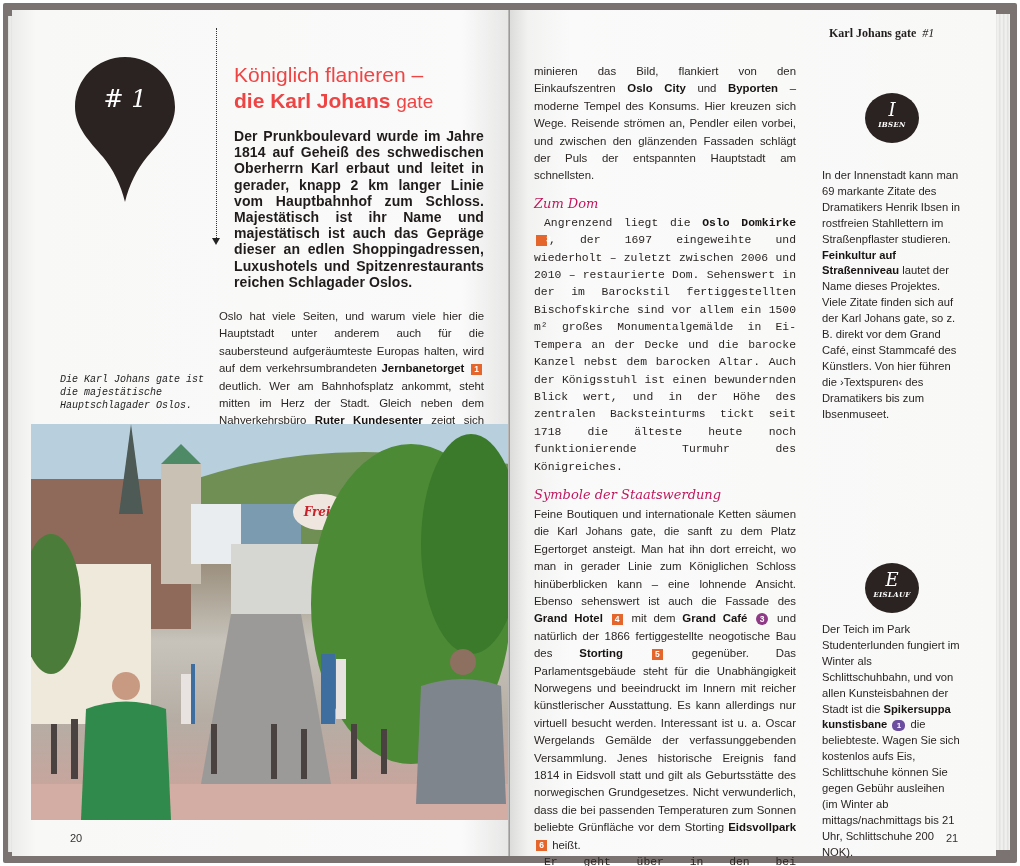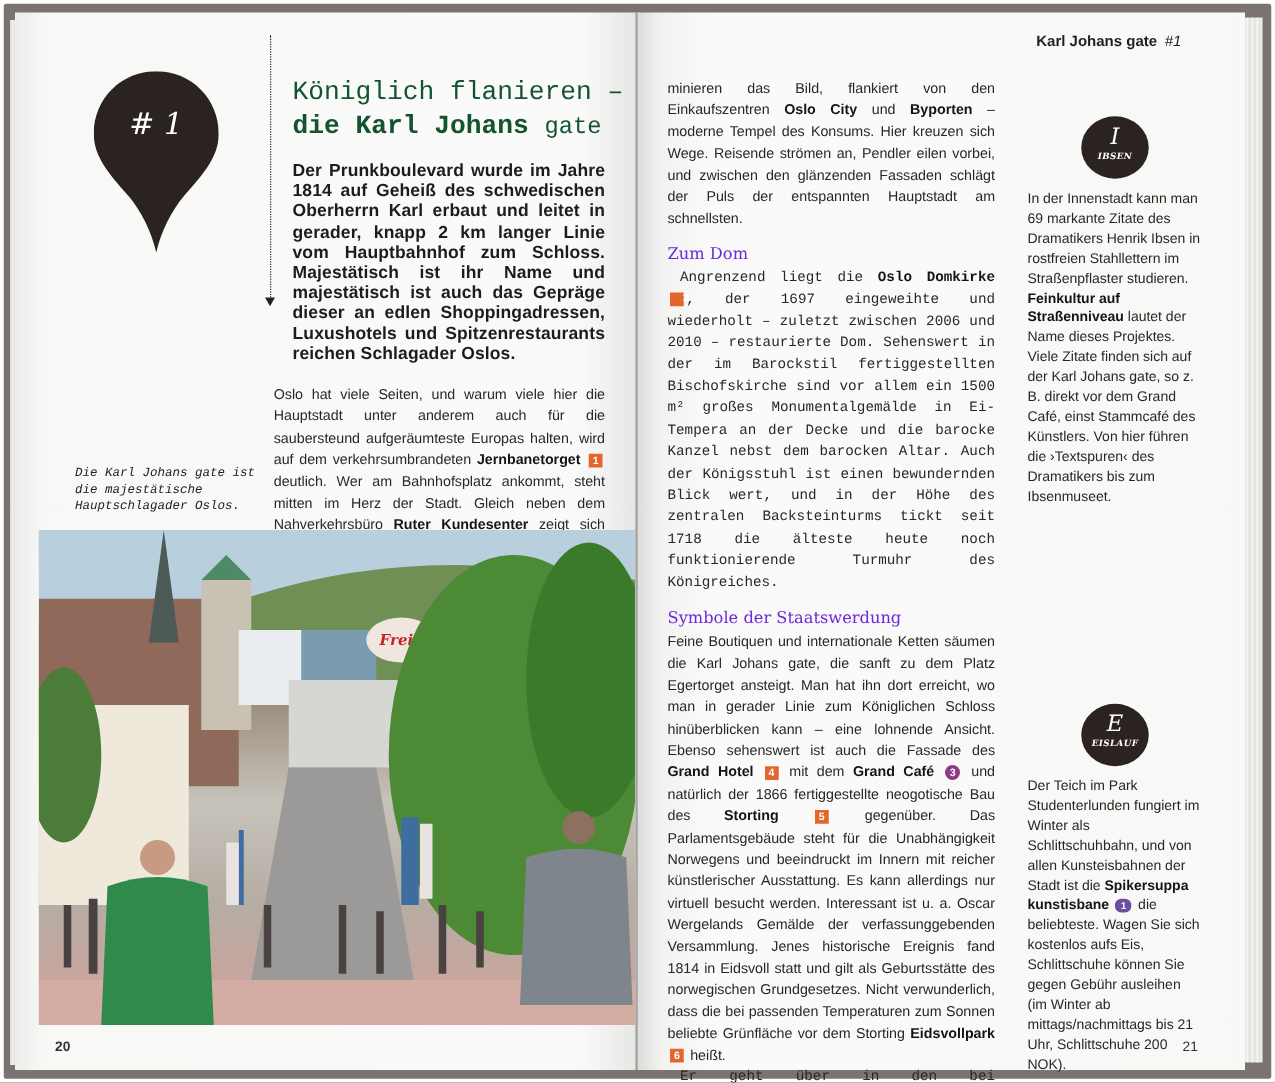--- a/index.html
+++ b/index.html
@@ -25,38 +25,38 @@
     background:repeating-linear-gradient(to right,#e4e4e3 0,#f4f4f3 2px,#dcdcdb 4px); }
   .spine { position:absolute; left:508px; top:10px; width:4px; height:846px; background:linear-gradient(to right,#c7c7c6,#8e8a89,#c7c7c6); }
 
   
   .pin { position:absolute; left:75px; top:57px; width:100px; height:145px; }
   .pin-label { position:absolute; left:0; top:28px; width:100px; text-align:center;
     font-family:"DejaVu Serif", serif; font-style:italic; color:#fff; font-size:24px; }
   .dotline { position:absolute; left:216px; top:28px; width:0; height:214px; border-left:1.5px dotted #333; }
   .dotarrow { position:absolute; left:212px; top:238px; width:0; height:0;
     border-left:4px solid transparent; border-right:4px solid transparent; border-top:7px solid #222; }
-  .title { position:absolute; left:234px; top:62px; width:270px; font-family:Liberation Mono, monospace; color:#14532d; line-height:26px; }
+  .title { position:absolute; left:234px; top:62px; width:270px; font-family:Liberation Sans, sans-serif; color:#ef4444; line-height:26px; }
   .title .t1 { font-size:21px; }
   .title .t2 { font-size:21px; font-weight:bold; }
   .title .t2 .small { font-weight:normal; font-size:19px; }
   .lead { position:absolute; left:234px; top:128px; width:250px; font-size:14px; line-height:16.2px; font-weight:bold; color:#1f1b1a; text-align:justify; font-family:"Liberation Sans", sans-serif; letter-spacing:0.1px; }
   .body-left { position:absolute; left:219px; top:268px; width:265px; font-size:11.4px; line-height:17.4px; color:#2a2624; text-align:justify; font-family:"Liberation Sans", sans-serif;margin-top:40px; }
   .caption { position:absolute; left:60px; top:373px; width:145px; font-size:10px; line-height:13px; font-style:italic; color:#222; font-family:Liberation Mono, monospace; }
   .photo { position:absolute; left:31px; top:424px; width:479px; height:396px; overflow:hidden;
     background:linear-gradient(to bottom,#a9c7da 0,#cddbe3 14%,#7fa06a 22%,#9b8f7d 35%,#c7c3bb 55%,#b5ada4 75%,#c8a59d 92%,#d6b0a8 100%); }
   .page-num { position:absolute; font-size:11px; color:#333; font-family:"Liberation Sans", sans-serif; }
 
   
-  .running-head { position:absolute; left:829px; top:26px; font-family:Liberation Sans, sans-serif; font-weight:bold; font-size:12px; color:#231f1e; }
+  .running-head { position:absolute; left:829px; top:26px; font-family:Liberation Serif, serif; font-weight:bold; font-size:12px; color:#231f1e; }
   .running-head i { font-weight:normal; margin-left:6px; }
   .body-right { position:absolute; left:534px; top:63px; width:262px; font-size:11.4px; line-height:17.4px; color:#2a2624; text-align:justify; font-family:"Liberation Sans", sans-serif; }
   .body-right p { margin:0; }
   .body-right p.indent { text-indent:10px;font-family:Liberation Mono, monospace; }
-  .sub { font-family:"DejaVu Serif", serif; font-size:13px; color:#6d28d9; margin:10px 0 2px 0; line-height:18px; }
+  .sub { font-family:"DejaVu Serif", serif; font-size:13px; color:#be185d; margin:10px 0 2px 0; line-height:18px;font-style:italic; }
   .b { font-weight:bold; color:#161312; }
   .marker { display:inline-block; width:11px; height:11px; line-height:11px; text-align:center; background:#e4662c; color:#fff; font-size:8.5px; font-weight:bold; vertical-align:middle; margin:0 2px; }
   .marker-purple { display:inline-block; width:12px; height:12px; line-height:12px; text-align:center; border-radius:50%; background:#8e3a86; color:#fff; font-size:8.5px; font-weight:bold; vertical-align:middle; margin:0 2px; }
   .marker-violet { display:inline-block; width:13px; height:11px; line-height:11px; text-align:center; border-radius:5px; background:#6c4ea0; color:#fff; font-size:8px; font-weight:bold; vertical-align:middle; margin:0 2px; }
   .badge { position:absolute; width:54px; height:50px; border-radius:50%; background:#2b2321; color:#fff; text-align:center; font-family:"DejaVu Serif", serif; }
   .badge .letter { display:block; font-style:italic; font-size:18px; line-height:20px; margin-top:7px; }
   .badge .word { display:block; font-style:italic; font-weight:bold; font-size:7px; letter-spacing:0.3px; }
   .side { position:absolute; left:822px; width:140px; font-size:11.2px; line-height:15.9px; color:#2a2624; font-family:"Liberation Sans", sans-serif; }
 </style>
 </head>
@@ -122,21 +122,21 @@
         <rect x="40" y="295" width="7" height="60"></rect>
       <rect x="180" y="300" width="6" height="50"></rect>
         <rect x="240" y="300" width="6" height="55"></rect>
       <rect x="270" y="305" width="6" height="50"></rect>
         <rect x="320" y="300" width="6" height="55"></rect>
       <rect x="350" y="305" width="6" height="45"></rect>
     </g>
   </svg>
 </div>
 
-<div class="page-num" style="left:44px;top:832px;font-weight:bold;">20</div>
+<div class="page-num" style="left:70px;top:832px;">20</div>
 
 <div class="spine"></div>
 
 <div class="page right"></div>
 
 <div class="running-head">
   <span>Karl Johans gate</span><i>#1</i>
 </div>
 
 <div class="body-right">
@@ -145,21 +145,21 @@
   <p class="indent"><span>Angrenzend liegt die </span><span class="b">Oslo Domkirke</span> <span class="marker">3</span><span>, der 1697 eingeweihte und wiederholt – zuletzt zwischen 2006 und 2010 – restaurierte Dom. Sehenswert in der im Barockstil fertiggestellten Bischofskirche sind vor allem ein 1500 m² großes Monumentalgemälde in Ei-Tempera an der Decke und die barocke Kanzel nebst dem barocken Altar. Auch der Königsstuhl ist einen bewundernden Blick wert, und in der Höhe des zentralen Backsteinturms tickt seit 1718 die älteste heute noch funktionierende Turmuhr des Königreiches.</span></p>
   <div class="sub">Symbole der Staatswerdung</div>
   <p><span>Feine Boutiquen und internationale Ketten säumen die Karl Johans gate, die sanft zu dem Platz Egertorget ansteigt. Man hat ihn dort erreicht, wo man in gerader Linie zum Königlichen Schloss hinüberblicken kann – eine lohnende Ansicht. Ebenso sehenswert ist auch die Fassade des </span><span class="b">Grand Hotel</span> <span class="marker">4</span><span> mit dem </span><span class="b">Grand Café</span> <span class="marker-purple">3</span><span> und natürlich der 1866 fertiggestellte neogotische Bau des </span><span class="b">Storting</span> <span class="marker">5</span><span> gegenüber. Das Parlamentsgebäude steht für die Unabhängigkeit Norwegens und beeindruckt im Innern mit reicher künstlerischer Ausstattung. Es kann allerdings nur virtuell besucht werden. Interessant ist u. a. Oscar Wergelands Gemälde der verfassunggebenden Versammlung. Jenes historische Ereignis fand 1814 in Eidsvoll statt und gilt als Geburtsstätte des norwegischen Grundgesetzes. Nicht verwunderlich, dass die bei passenden Temperaturen zum Sonnen beliebte Grünfläche vor dem Storting </span><span class="b">Eidsvollpark</span> <span class="marker">6</span><span> heißt.</span></p>
   <p class="indent"><span>Er geht über in den bei Bierdurstigen beliebten Park </span> </p>
 </div>
 
 <div class="badge" style="left:865px;top:93px;">
   <span class="letter">I</span>
   <span class="word">IBSEN</span>
 </div>
-<div class="side" style="top:152px;">
+<div class="side" style="top:168px;">
   <span>In der Innenstadt kann man 69 markante Zitate des Dramatikers Henrik Ibsen in rostfreien Stahllettern im Straßenpflaster studieren. </span><span class="b">Feinkultur auf Straßenniveau</span><span> lautet der Name dieses Projektes. Viele Zitate finden sich auf der Karl Johans gate, so z. B. direkt vor dem Grand Café, einst Stammcafé des Künstlers. Von hier führen die ›Textspuren‹ des Dramatikers bis zum Ibsenmuseet.</span>
 </div>
 
 <div class="badge" style="left:865px;top:563px;">
   <span class="letter">E</span>
   <span class="word">EISLAUF</span>
 </div>
 <div class="side" style="top:622px;">
   <span>Der Teich im Park Studenterlunden fungiert im Winter als Schlittschuhbahn, und von allen Kunsteisbahnen der Stadt ist die </span><span class="b">Spikersuppa kunstisbane</span> <span class="marker-violet">1</span><span> die beliebteste. Wagen Sie sich kostenlos aufs Eis, Schlittschuhe können Sie gegen Gebühr ausleihen (im Winter ab mittags/nachmittags bis 21 Uhr, Schlittschuhe 200 NOK).</span>
 </div>

